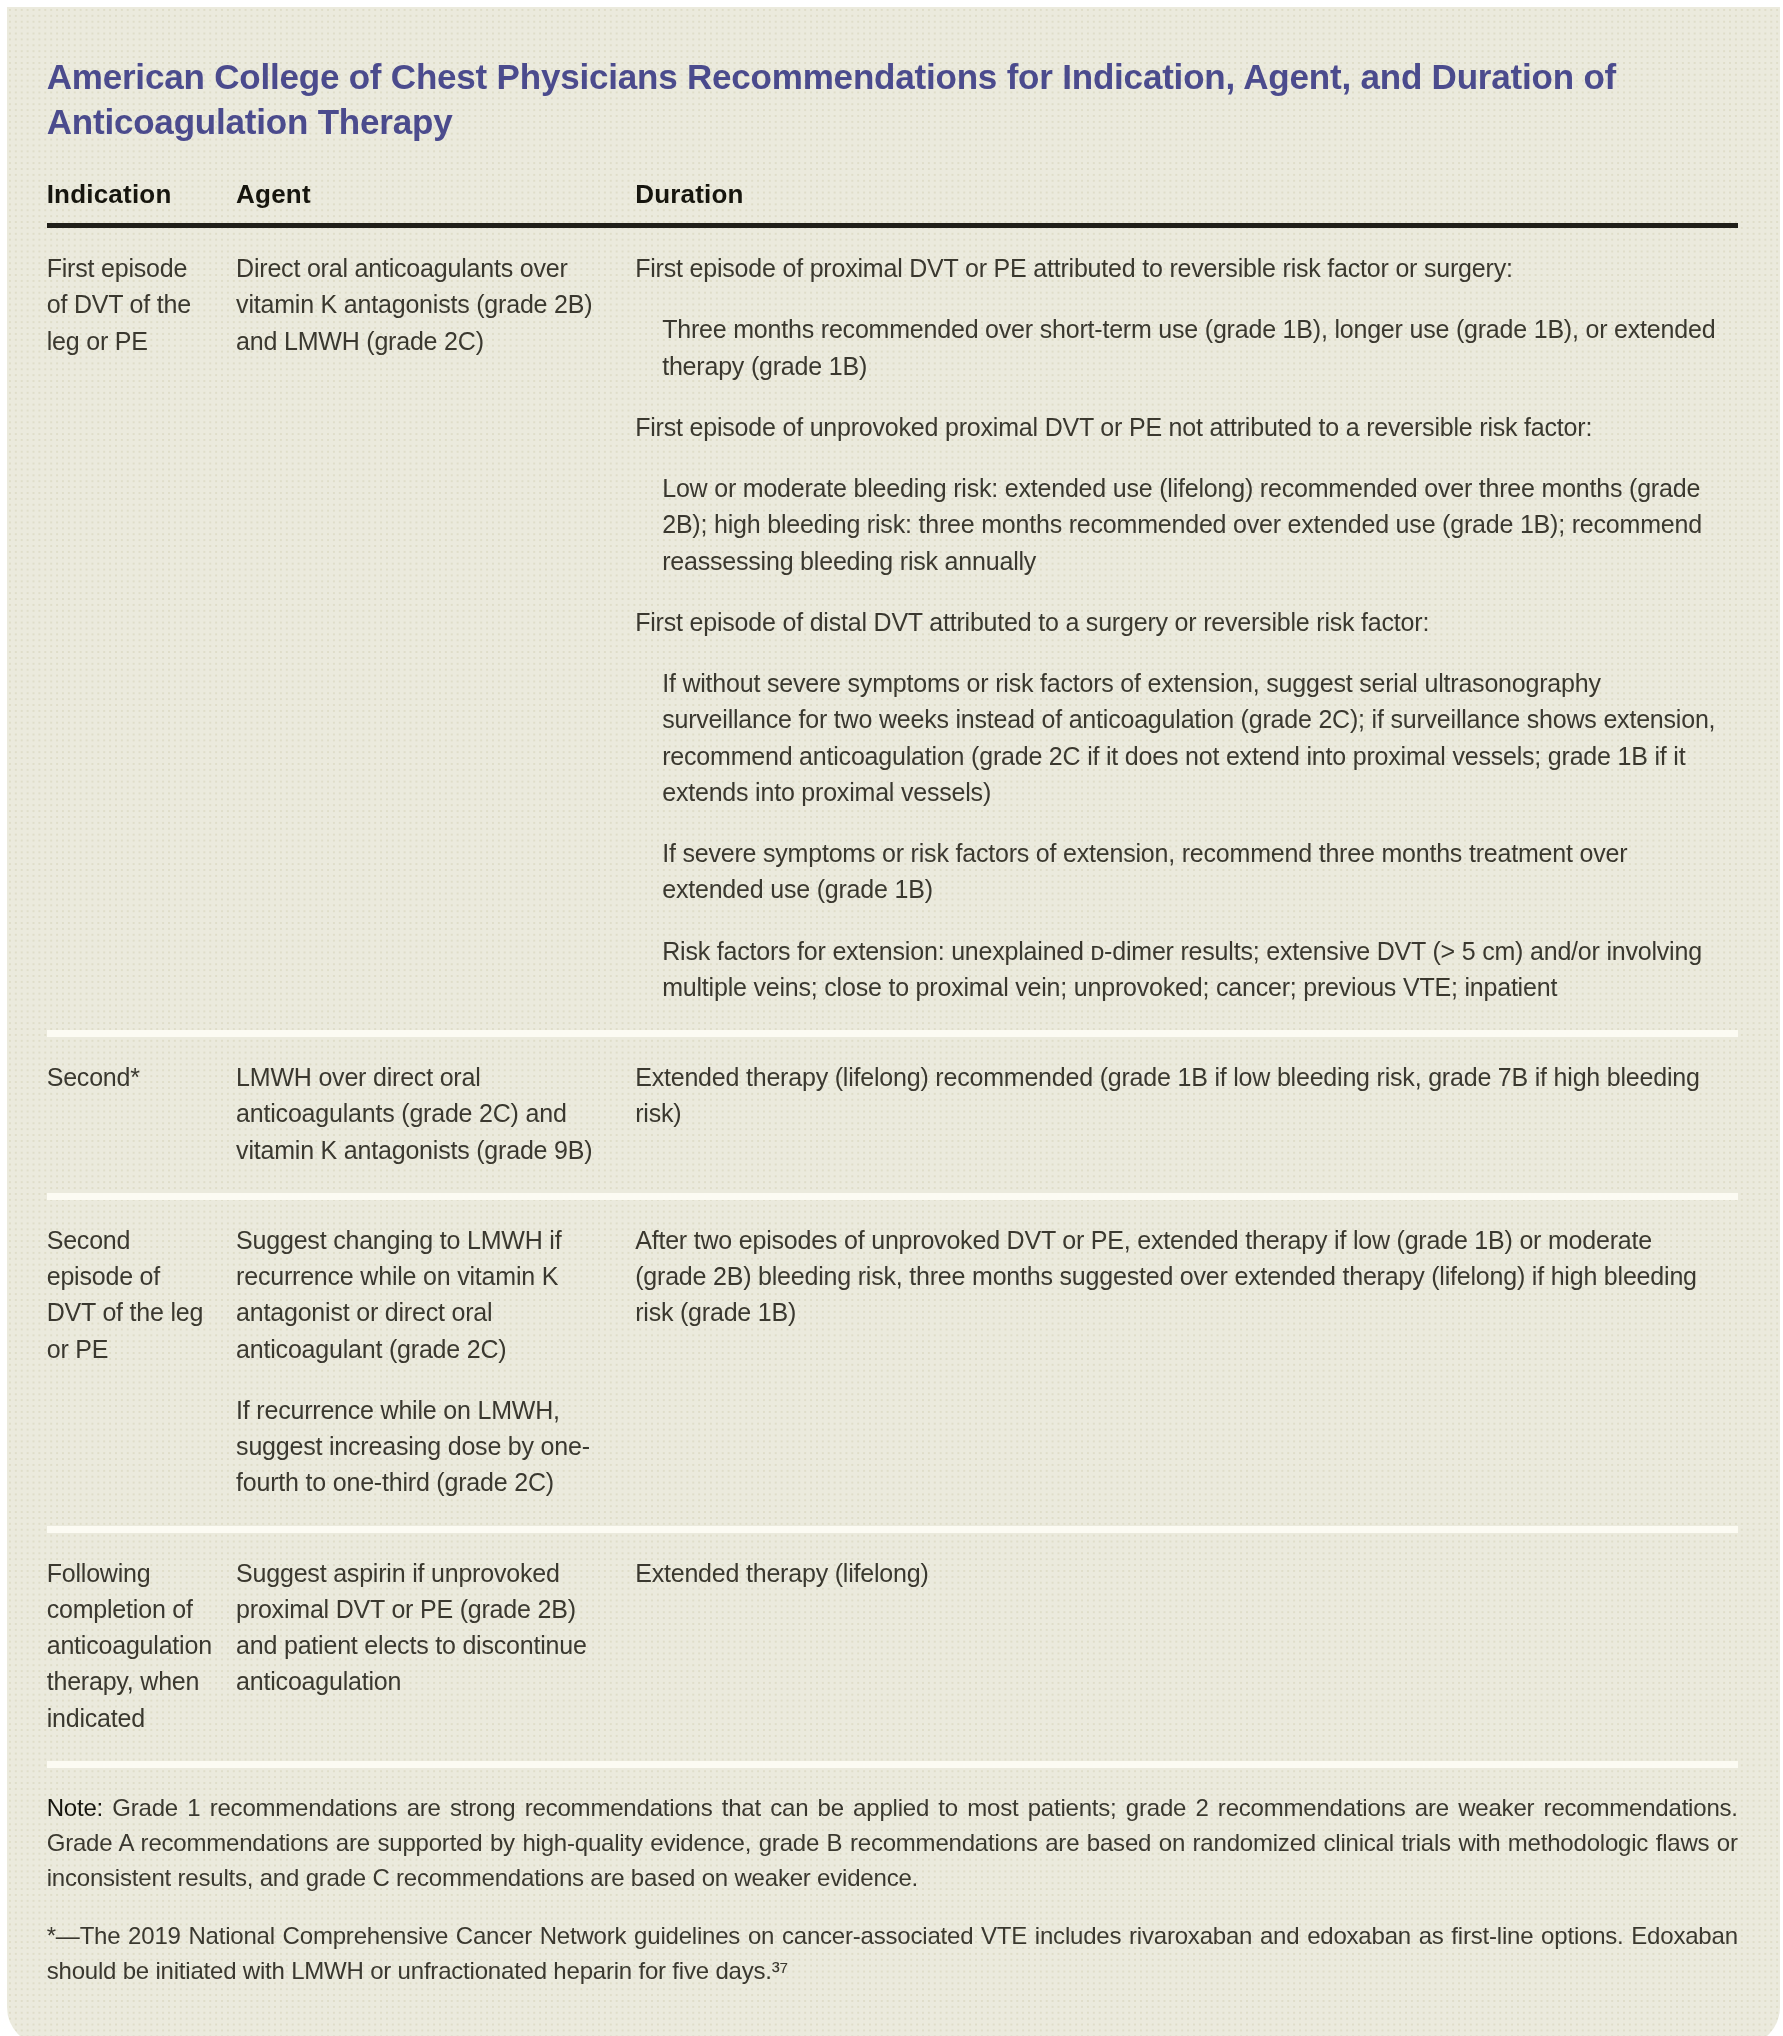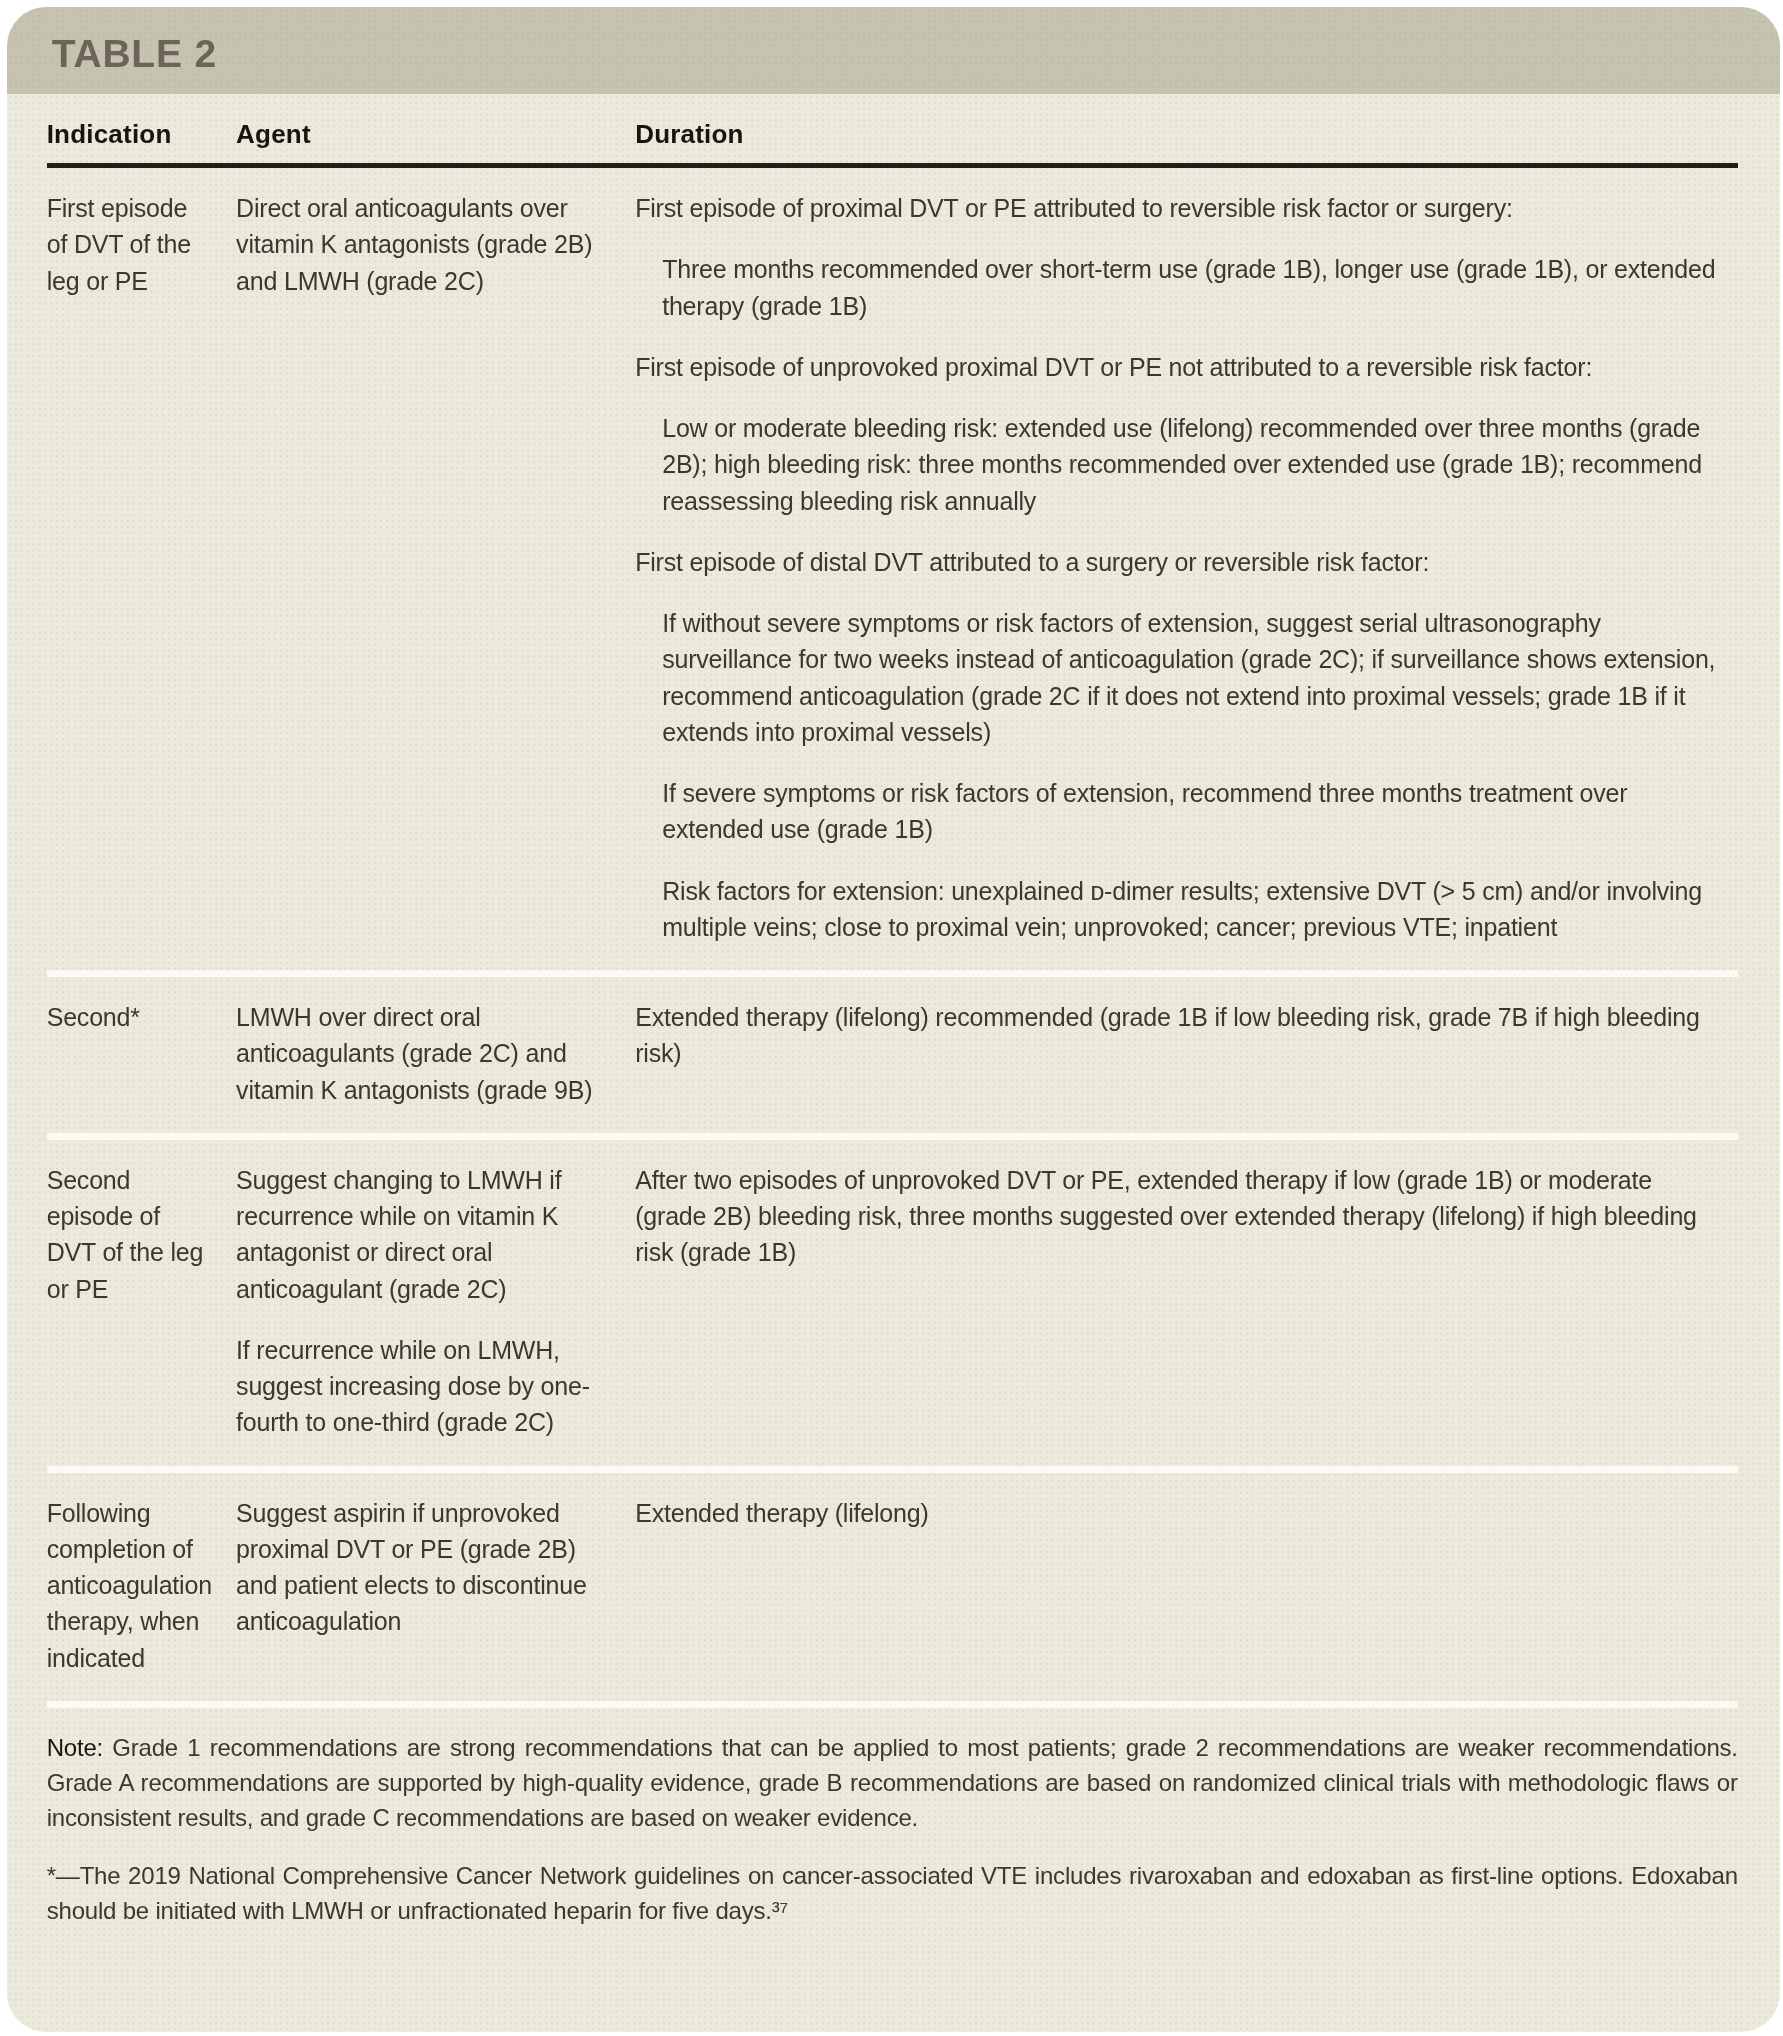--- a/index.html
+++ b/index.html
@@ -61,25 +61,23 @@
   }
   .footer p.justify { text-align: justify; }
   .note-label { font-weight: 400; color: #16150e; }
 </style>
 </head>
 <body>
 
 <div class="page">
   <div class="card">
 
-    <div class="band">
-      <span class="band-label">TABLE 2</span>
-    </div>
 
     <div class="card-body">
+      <h1 class="title">American College of Chest Physicians Recommendations for Indication, Agent, and Duration of Anticoagulation Therapy</h1>
 
       <table class="rec-table">
         <colgroup>
           <col class="col-indication">
           <col class="col-agent">
           <col class="col-duration">
         </colgroup>
         <thead>
           <tr>
             <th>Indication</th>

